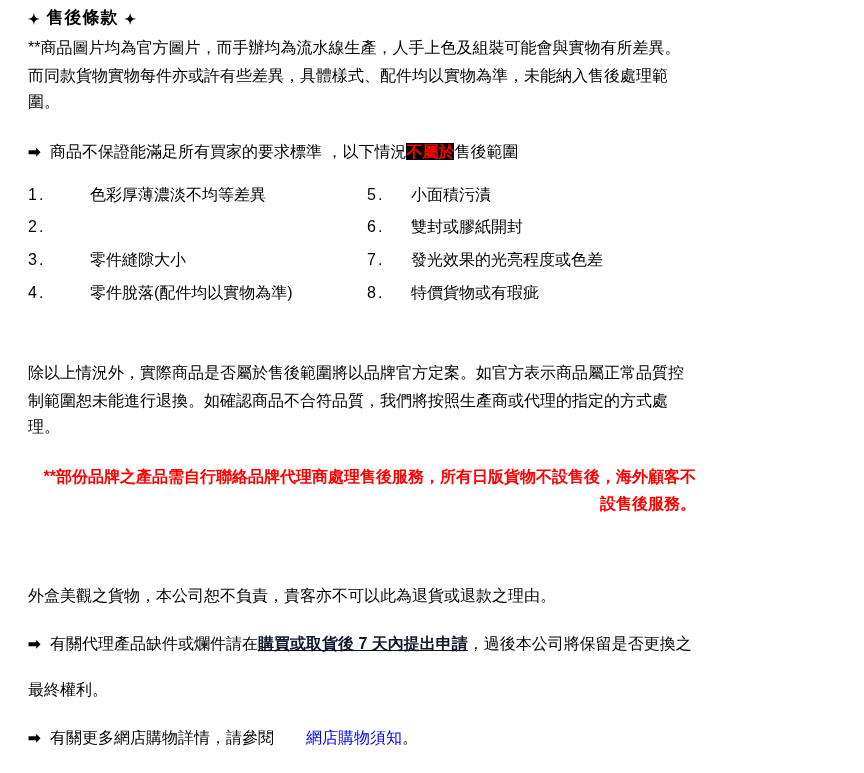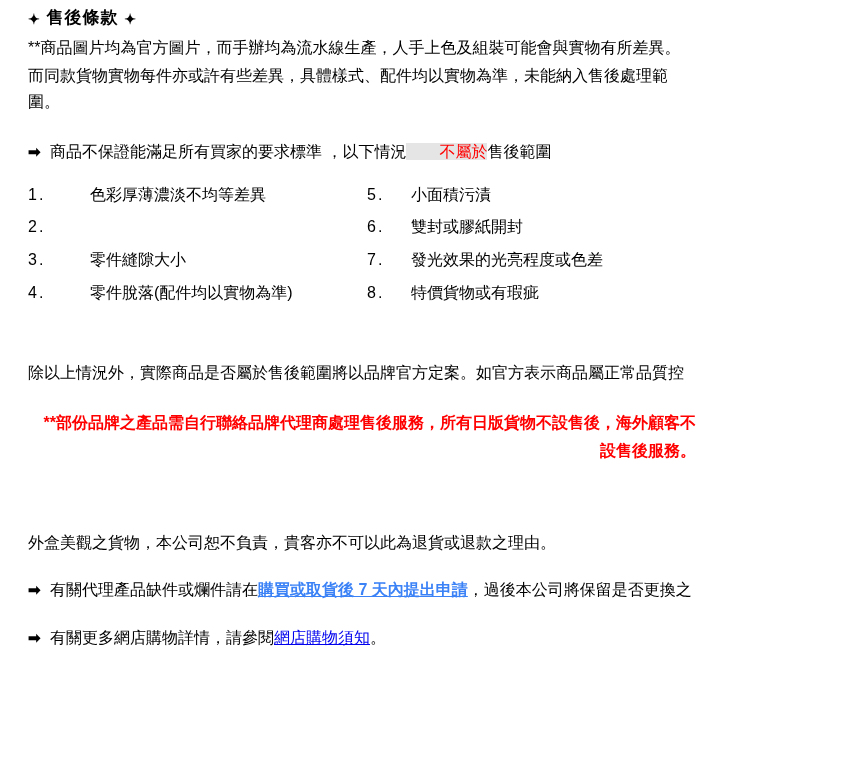--- a/index.html
+++ b/index.html
@@ -40,39 +40,38 @@
   }
   .block-gap {
     height: 22px;
   }
   .arrow {
     font-weight: bold;
     font-size: 15px;
     margin-right: 5px;
   }
   .hl {
-    background: #e5e5e5;
+    background: #000000;
     color: #ff0000;
-    font-weight: normal;
-    padding-left: 33px;
+    font-weight: bold;
   }
   .red-bold {
     color: #ff0000;
     font-weight: bold;
     text-align: right;
   }
   .red-underline {
-    color: #3b82f6;
+    color: #0f172a;
     font-weight: bold;
     text-decoration: underline;
   }
   .link {
     color: #0000ee;
-    text-decoration: underline;
     cursor: pointer;
+    padding-left: 32px;
   }
   .list-wrap {
     display: flex;
     margin-top: 14px;
   }
   .list-col {
     width: 50%;
   }
   .list-col.right {
     padding-left: 10px;
@@ -155,39 +154,41 @@
       <div class="list-item">
         <span class="list-num wide">8.</span>
         <span class="list-text">特價貨物或有瑕疵</span>
       </div>
     </div>
   </div>
 
   <div style="height:50px"></div>
 
   <p class="para">除以上情況外，實際商品是否屬於售後範圍將以品牌官方定案。如官方表示商品屬正常品質控</p>
+  <p class="para">制範圍恕未能進行退換。如確認商品不合符品質，我們將按照生產商或代理的指定的方式處理。</p>
 
   <div class="block-gap"></div>
 
   <p class="para red-bold">**部份品牌之產品需自行聯絡品牌代理商處理售後服務，所有日版貨物不設售後，海外顧客不</p>
   <p class="para red-bold">設售後服務。</p>
 
   <div class="block-gap"></div>
 
 
   <div class="block-gap"></div>
 
   <p class="indent-line">外盒美觀之貨物，本公司恕不負責，貴客亦不可以此為退貨或退款之理由。</p>
 
   <div class="block-gap"></div>
 
   <p>
     <span class="arrow">➡</span>
     <span>有關代理產品缺件或爛件請在</span><span class="red-underline">購買或取貨後 7 天內提出申請</span><span>，過後本公司將保留是否更換之</span>
   </p>
+  <p class="indent-line">最終權利。</p>
 
   <div class="block-gap"></div>
 
   <p>
     <span class="arrow">➡</span>
     <span>有關更多網店購物詳情，請參閱</span><a class="link">網店購物須知</a><span>。</span>
   </p>
 
 </div>
 

